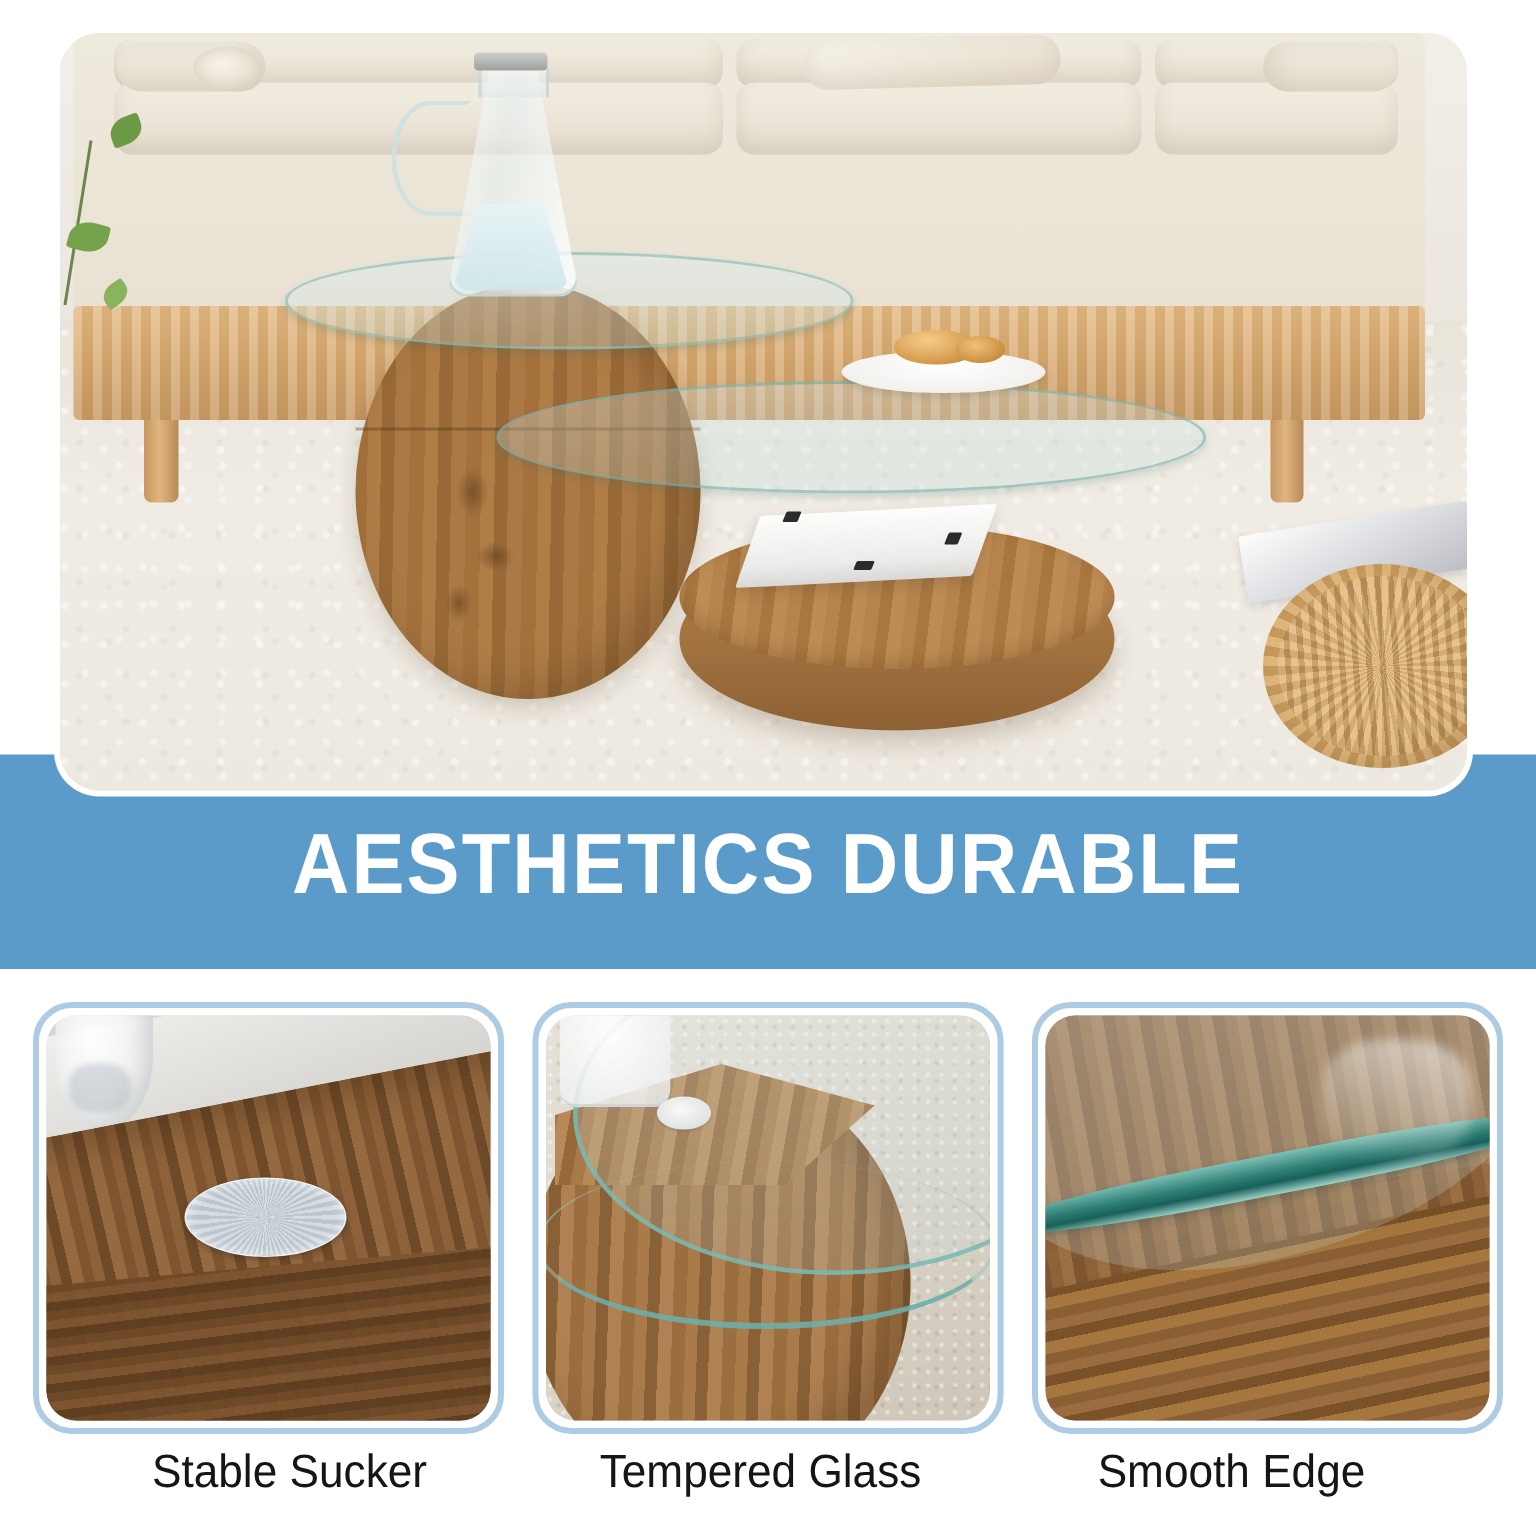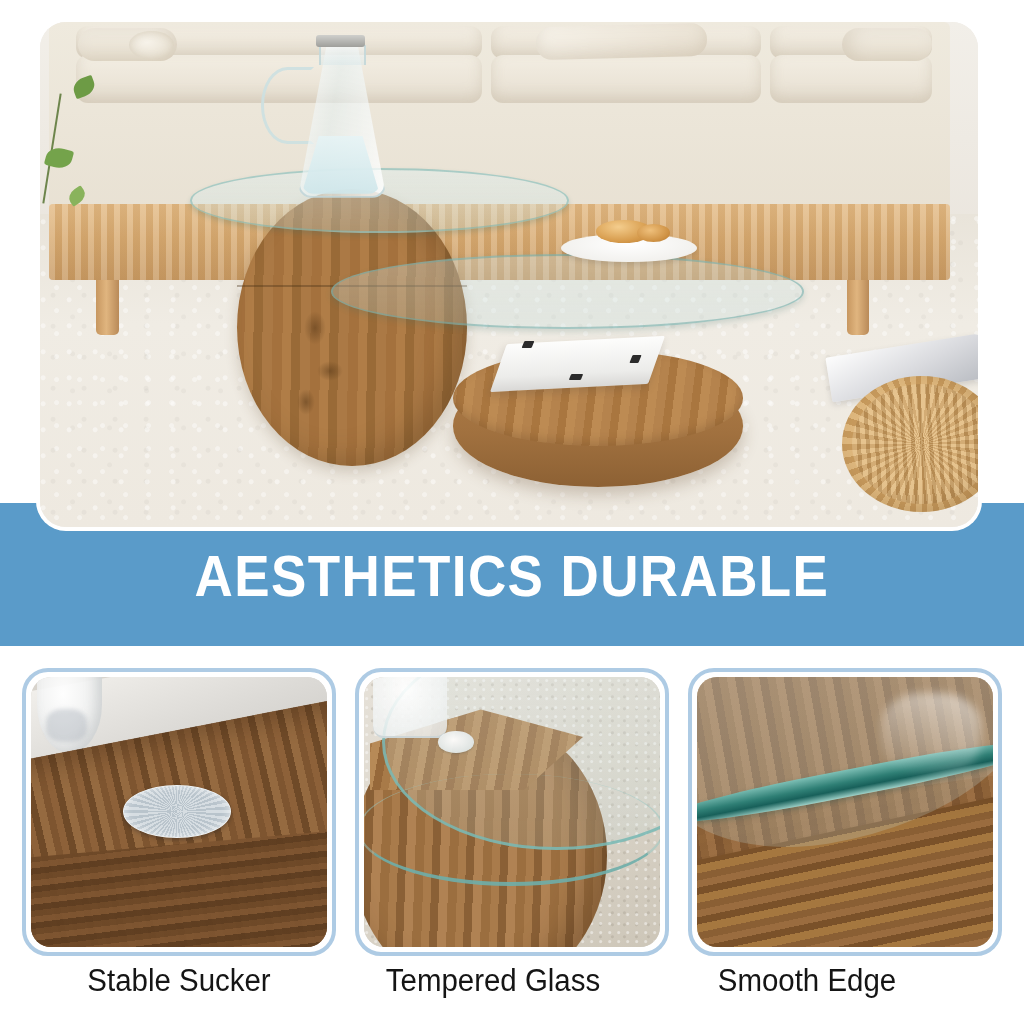--- a/index.html
+++ b/index.html
@@ -462,21 +462,21 @@
     filter: blur(4px);
   }
 
   
   .captions {
     position: absolute;
     left: 0; top: 962px;
     width: 1024px;
     display: flex;
     z-index: 2;
-    padding: 0 22px;
+    padding: 0 36px;
     box-sizing: border-box;
     align-items: center;
   }
   .caption {
     width: 314px;
     text-align: center;
     color: #151515;
     font-family: "Liberation Sans Narrow", "Liberation Sans", sans-serif;
     font-size: 31px;
     font-weight: normal;

